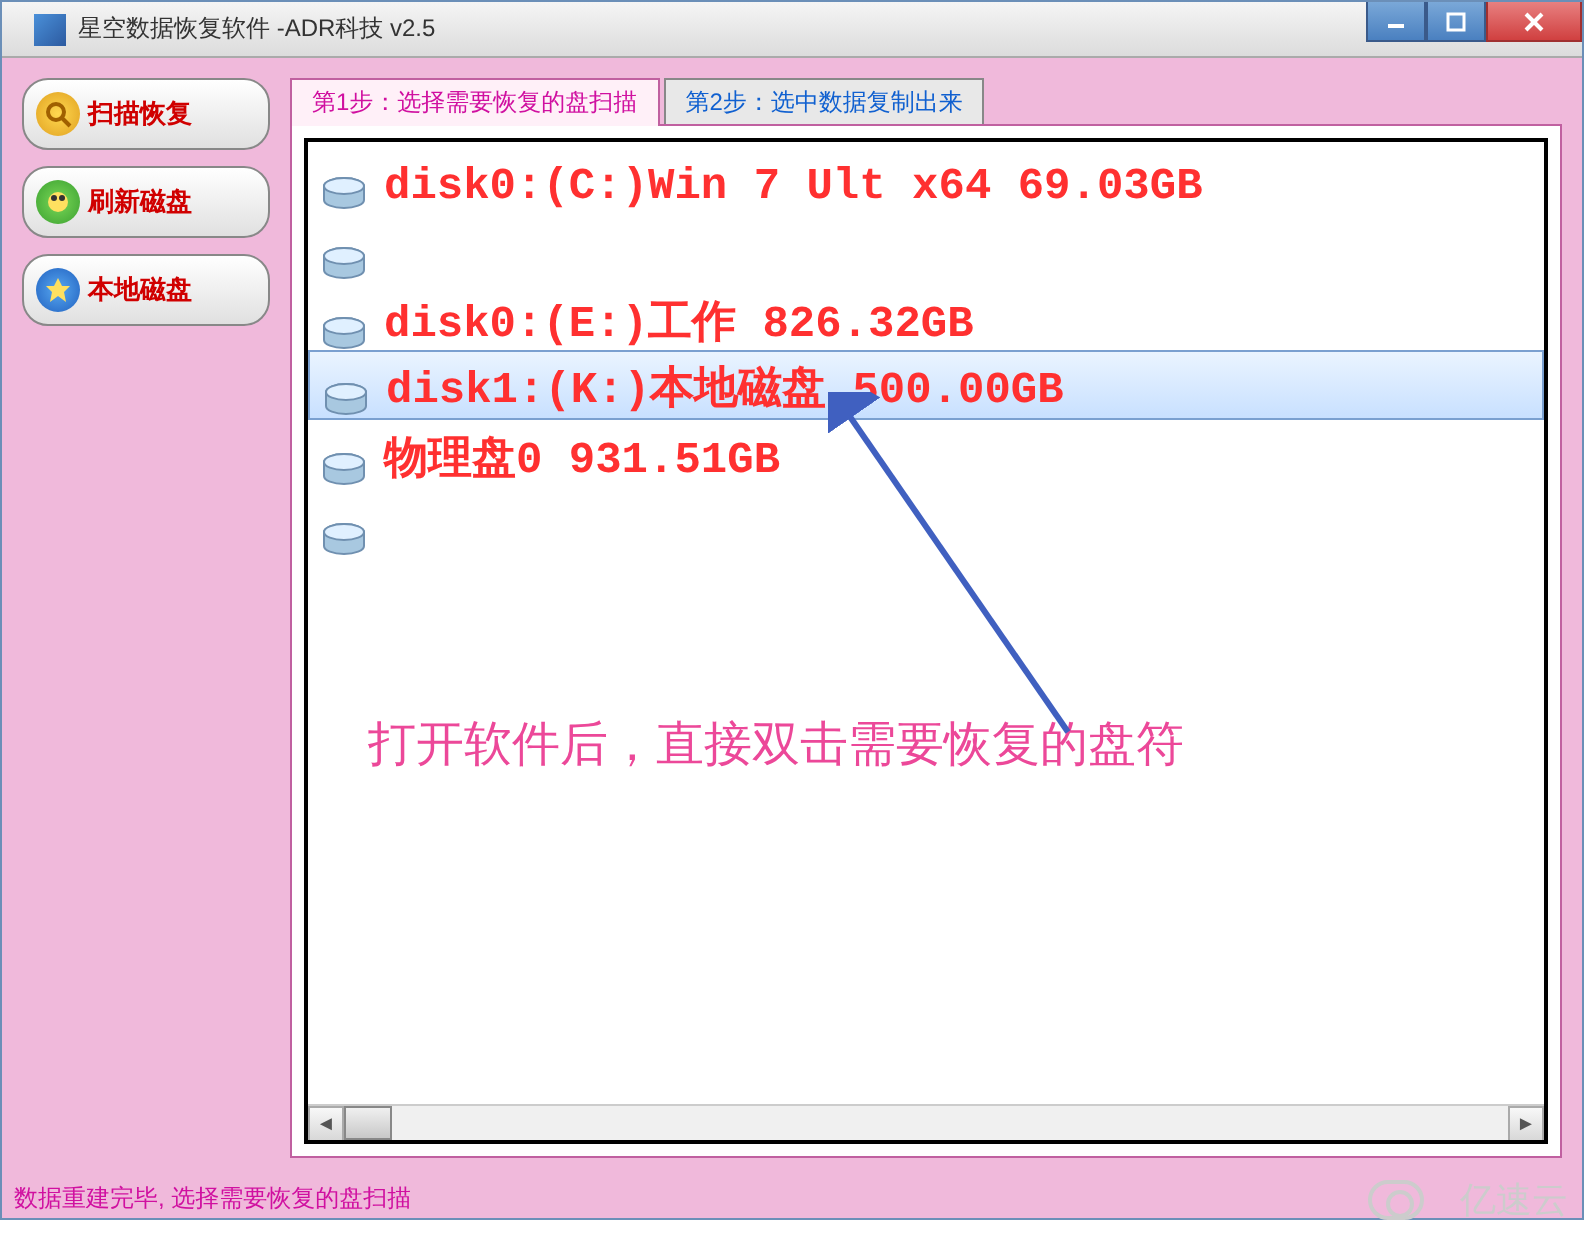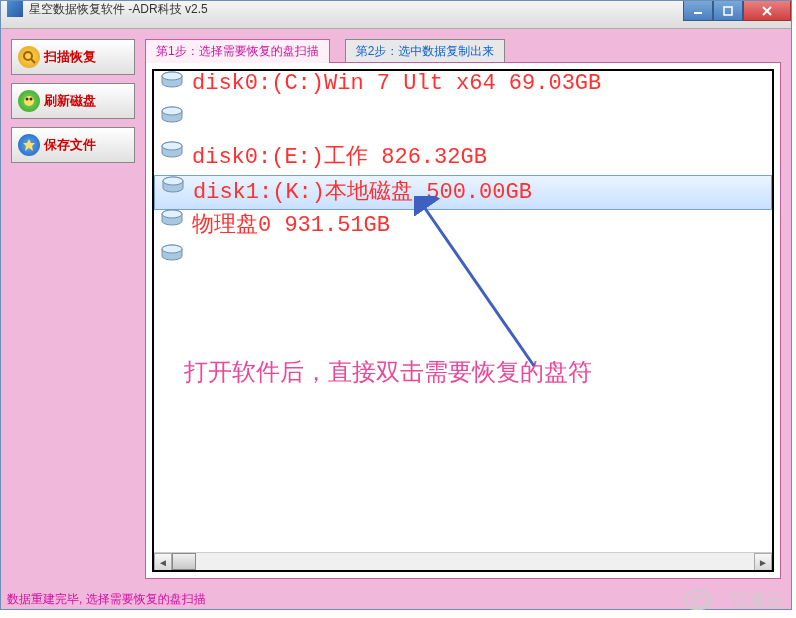--- a/index.html
+++ b/index.html
@@ -9,21 +9,22 @@
   width: 792px;
   border: 1px solid #6b8fb8;
   background: #f0b9db;
 }
 
 .titlebar {
   height: 28px;
   background: linear-gradient(to bottom, #f5f5f5 0%, #e8e8e8 50%, #dcdcdc 100%);
   border-bottom: 1px solid #aaa;
   display: flex;
-  padding-left: 6px;
+  align-items: center;
+  padding-left: 16px;
   position: relative;
 }
 .titlebar-icon {
   width: 16px; height: 16px;
   background: linear-gradient(135deg, #4a90d9, #2c5aa0);
   margin-right: 6px;
 }
 .titlebar-text {
   font-size: 12px;
   color: #333;
@@ -63,21 +64,21 @@
 
 .sidebar {
   width: 124px;
   display: flex;
   flex-direction: column;
   gap: 8px;
 }
 .side-btn {
   height: 36px;
   border: 1px solid #888;
-  border-radius: 0;
+  border-radius: 13px;
   background: linear-gradient(to bottom, #ffffff, #e0e0e0);
   display: flex;
   align-items: center;
   padding: 0 6px;
   gap: 4px;
   font-size: 13px;
   font-weight: bold;
   color: #d00000;
   cursor: pointer;
 }
@@ -103,21 +104,21 @@
   height: 24px;
 }
 .tab {
   padding: 0 10px;
   font-size: 12px;
   line-height: 22px;
   border: 1px solid #888;
   background: #e8e8e8;
   color: #1060d0;
   cursor: pointer;
-  margin-right: 15px;
+  margin-right: 2px;
   border-bottom: none;
 }
 .tab.active {
   background: #fff0f8;
   color: #d010a0;
   border-color: #c060a0;
   position: relative;
   z-index: 2;
 }
 
@@ -137,28 +138,29 @@
   overflow: hidden;
   position: relative;
 }
 .disk-list-inner {
   position: absolute;
   top: 0; left: 0; right: 0; bottom: 18px;
   overflow: hidden;
 }
 .disk-item {
   display: flex;
-  align-items: flex-start;
+  align-items: flex-end;
   height: 35px;
   padding-left: 6px;
   font-family: "Courier New", monospace;
   font-size: 22px;
   color: #ff3030;
   gap: 8px;
   cursor: pointer;
+  font-weight: bold;
 }
 .disk-item.selected {
   background: linear-gradient(to bottom, #eaf4ff, #c8e0ff);
   border: 1px solid #7aa0d0;
   margin: -1px 0;
 }
 .disk-icon {
   width: 24px; height: 18px;
   flex-shrink: 0;
 }
@@ -292,21 +294,21 @@
             </svg>
         </span>
         <span>刷新磁盘</span>
       </div>
       <div class="side-btn">
         <span class="icon-wrap ic-save">
           <svg width="14" height="14">
               <polygon points="7,1 9,5 13,5 10,8 11,13 7,10 3,13 4,8 1,5 5,5" fill="#ffe060"></polygon>
             </svg>
         </span>
-        <span>保存文件</span>
+        <span>本地磁盘</span>
       </div>
     </div>
 
     <div class="main-area">
       <div class="tabs">
         <div class="tab active">第1步：选择需要恢复的盘扫描</div>
         <div class="tab">第2步：选中数据复制出来</div>
       </div>
       <div class="panel">
         <div class="disk-list">

